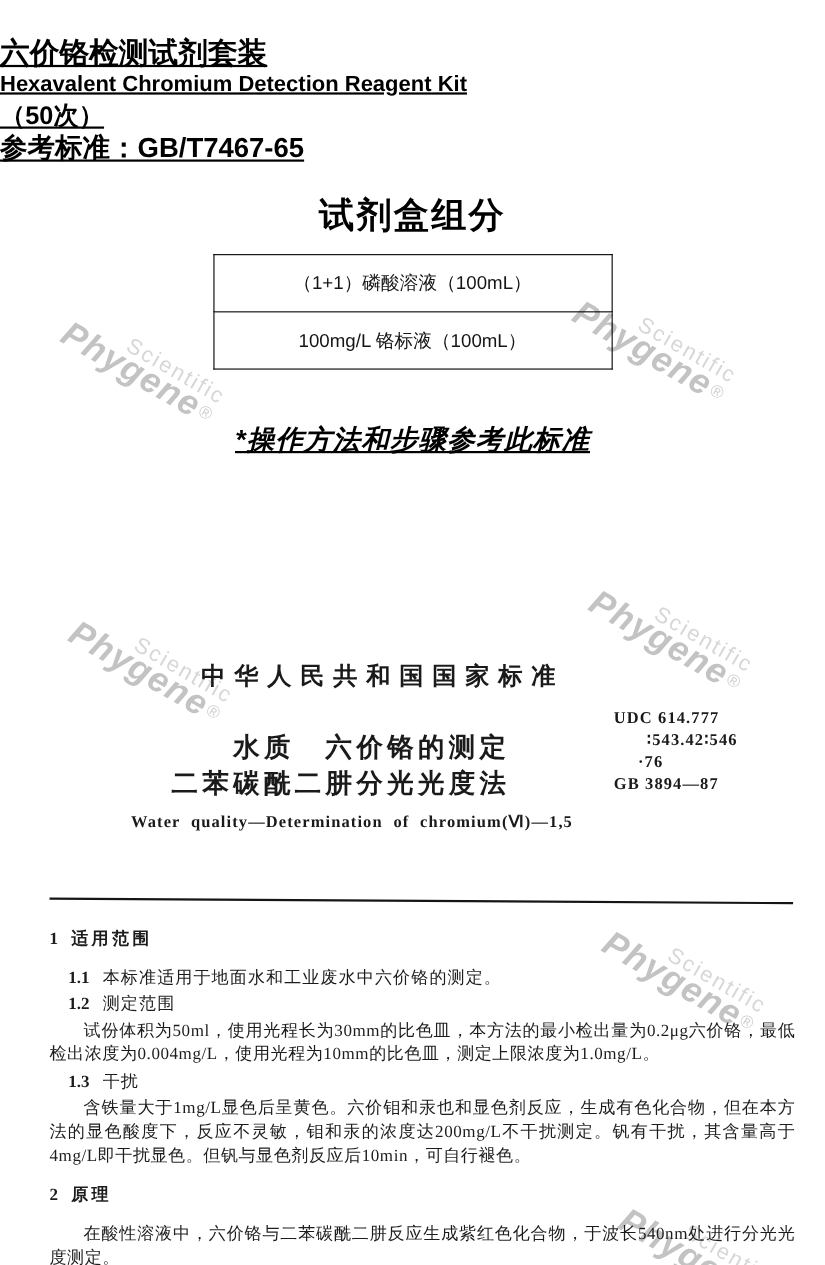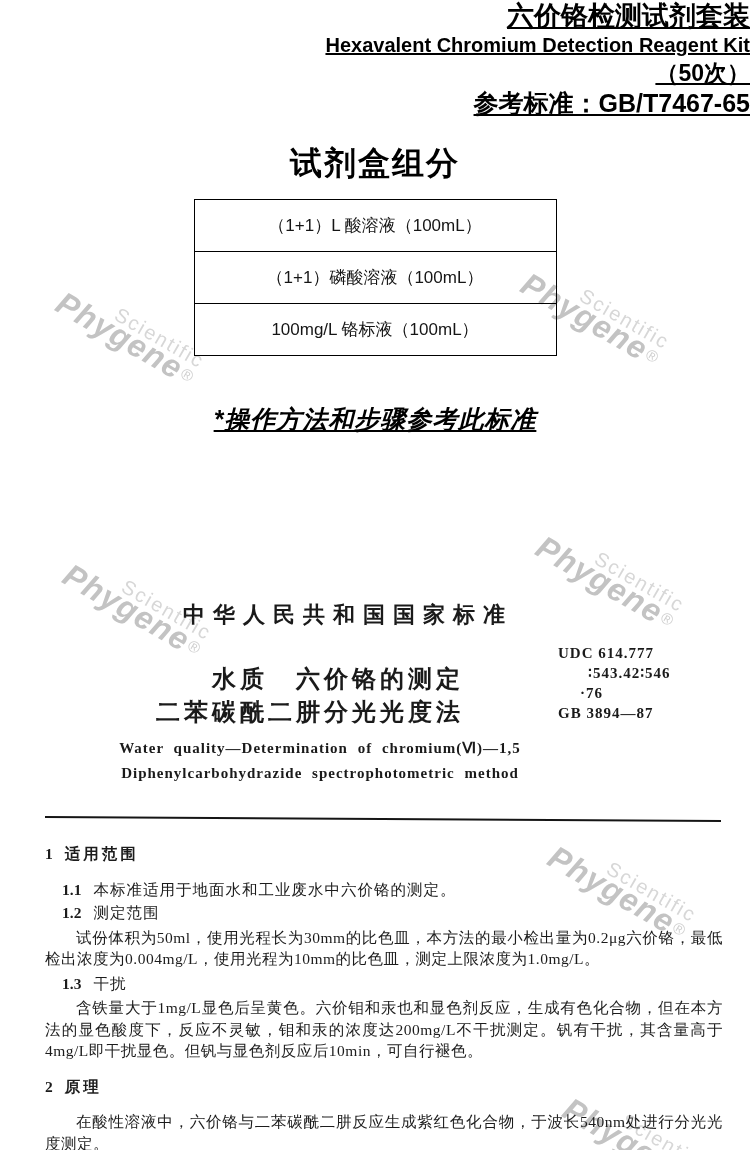--- a/index.html
+++ b/index.html
@@ -7,21 +7,21 @@
     width:750px; height:1150px;
     background:#ffffff;
     font-family:"Liberation Sans", sans-serif;
     color:#000;
     position:relative;
     overflow:hidden;
   }
   .content { position:relative; z-index:1; }
 
   
-  .top-header { text-align:right; }
+  .top-header { text-align:left; padding-top:32px; }
   .title-cn { font-size:27px; font-weight:bold; text-decoration:underline; line-height:32px; }
   .title-en { font-size:20px; font-weight:bold; text-decoration:underline; line-height:26px; }
   .count    { font-size:23px; font-weight:bold; text-decoration:underline; line-height:30px; }
   .std-ref  { font-size:25px; font-weight:bold; text-decoration:underline; line-height:30px; }
 
   
   .kit-title { text-align:center; font-size:32px; font-weight:bold; margin-top:24px; letter-spacing:2px; }
   .kit-table { width:363px; margin:13px auto 0 auto; border-collapse:collapse; }
   .kit-table td {
     border:1.5px solid #000;
@@ -123,23 +123,20 @@
     <div class="title-cn">六价铬检测试剂套装</div>
     <div class="title-en">Hexavalent Chromium Detection Reagent Kit</div>
     <div class="count">（50次）</div>
     <div class="std-ref">参考标准：GB/T7467-65</div>
   </div>
 
   <div class="kit-title">试剂盒组分</div>
   <table class="kit-table">
     <tbody>
       <tr>
-          <td>（1+1）L 酸溶液（100mL）</td>
-        </tr>
-      <tr>
           <td>（1+1）磷酸溶液（100mL）</td>
         </tr>
       <tr>
           <td>100mg/L 铬标液（100mL）</td>
         </tr>
     </tbody>
   </table>
 
   <div class="note">*操作方法和步骤参考此标准</div>
 
@@ -151,21 +148,20 @@
       <div class="udc2">∶543.42∶546</div>
       <div class="udc3">·76</div>
       <div>GB 3894—87</div>
     </div>
 
     <div class="scan-title1">水质　六价铬的测定</div>
     <div class="scan-title2">二苯碳酰二肼分光光度法</div>
 
     <div class="scan-en">
       <div>Water quality—Determination of chromium(Ⅵ)—1,5</div>
-      <div>Diphenylcarbohydrazide spectrophotometric method</div>
     </div>
 
     <div class="scan-rule"></div>
 
     <div class="scan-body">
       <div class="sec-h">
         <span class="sub-num">1</span><span>适用范围</span>
       </div>
       <div class="sub">
         <span class="sub-num">1.1</span><span>本标准适用于地面水和工业废水中六价铬的测定。</span>

